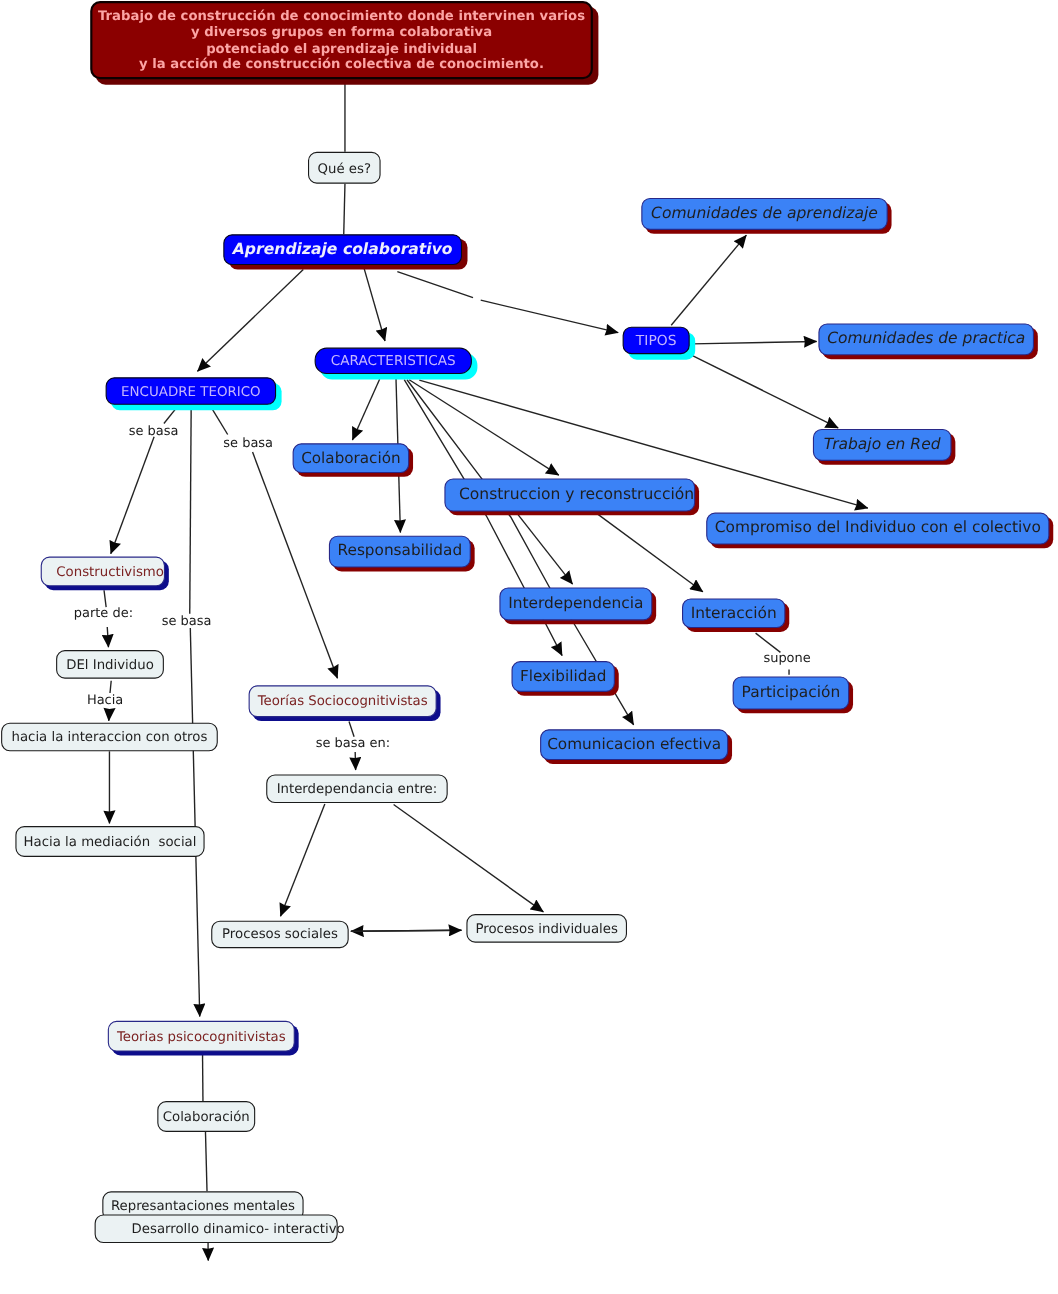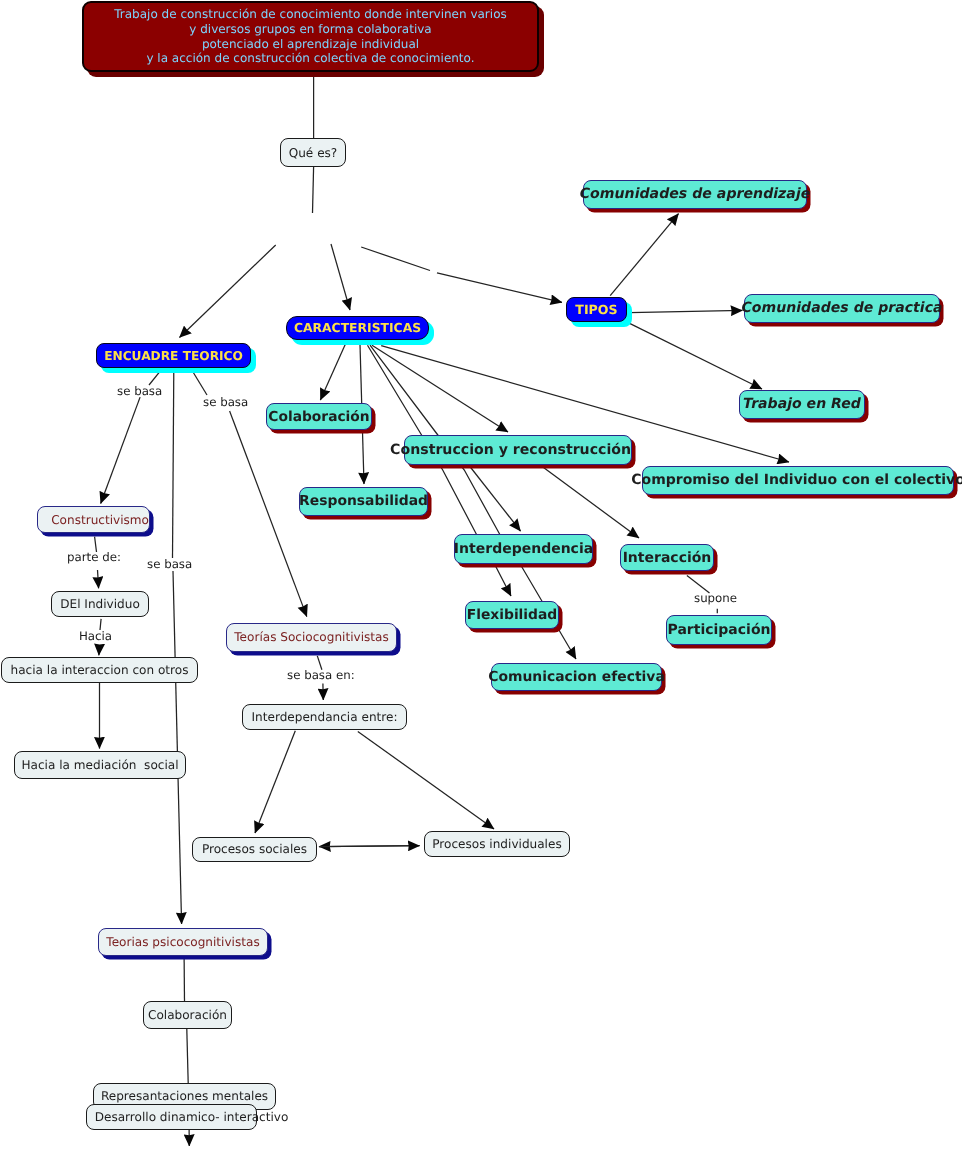--- a/index.html
+++ b/index.html
@@ -14,39 +14,39 @@
         transform:translateZ(0);}
 
   .node{position:absolute;box-sizing:border-box;display:flex;align-items:center;
         justify-content:center;border-radius:8px;}
   .node .t{display:block;white-space:pre;text-align:center;
            transform:translateZ(0);}
 
   .plain{background:#ebf2f3;border:1.3px solid #1b1b1b;}
   .plain .t{font-size:14px;color:#1e1e1e;}
 
-  .light-red{background:#5eead4;border:1.4px solid #282888;
-             box-shadow:3.5px 3.5px 0 0 #870000;font-weight:bold;}
+  .light-red{background:#3b82f6;border:1.4px solid #282888;
+             box-shadow:3.5px 3.5px 0 0 #870000;}
   .light-red .t{font-size:14px;color:#1e1e1e;}
 
   .light-navy{background:#ebf2f3;border:1.4px solid #282888;
               box-shadow:3.5px 3.5px 0 0 #0d0d8c;}
   .light-navy .t{font-size:14px;color:#7b2222;}
 
   .blue-red{background:#0000ff;border:1.7px solid #06061c;
             box-shadow:5px 4px 0 0 #7a0000;}
   .blue-red .t{font-size:15px;font-weight:bold;font-style:italic;color:#eeeefc;}
 
   .blue-cyan{background:#0000ff;border:1.8px solid #06061c;
              box-shadow:5px 5px 0 0 #0ff;}
-  .blue-cyan .t{font-size:13.5px;font-weight:bold;color:#fde047;}
+  .blue-cyan .t{font-size:13.5px;font-weight:normal;color:#c4b5fd;}
 
   .red-big{background:#8b0000;border:2px solid #0d0000;border-radius:9px;
            box-shadow:5px 5px 0 0 #6b0000;}
-  .red-big .t{font-size:12px;font-weight:normal;color:#7dd3fc;line-height:14.6px;}
+  .red-big .t{font-size:12px;font-weight:bold;color:#fca5a5;line-height:14.6px;}
 
   .italic .t{font-style:italic;}
 </style>
 </head>
 <body>
 
 <div id="stage">
   <svg id="links" viewBox="0 0 962 1176">
     <defs>
       <marker id="ah" viewBox="0 0 12.4 11" refX="11.9" refY="5.5" markerWidth="12.4" markerHeight="11" orient="auto" markerUnits="userSpaceOnUse">
@@ -98,20 +98,23 @@
   <div id="nodes">
       <div class="node red-big" style="left: 82px; top: 1px; width: 457px; height: 71px;">
         <span class="t" style="font-size: 12px;">Trabajo de construcción de conocimiento donde intervinen varios
 y diversos grupos en forma colaborativa
 potenciado el aprendizaje individual
 y la acción de construcción colectiva de conocimiento.</span>
       </div>
       <div class="node plain" style="left: 280px; top: 138px; width: 66px; height: 29px;">
         <span class="t" style="font-size: 12.08px;">Qué es?</span>
       </div>
+      <div class="node blue-red" style="left: 203px; top: 213px; width: 217px; height: 28px;">
+        <span class="t" style="font-size: 14.2px;">Aprendizaje colaborativo</span>
+      </div>
       <div class="node blue-cyan" style="left: 96px; top: 343px; width: 155px; height: 25px;">
         <span class="t" style="font-size: 12.2px;">ENCUADRE TEORICO</span>
       </div>
       <div class="node blue-cyan" style="left: 286px; top: 316px; width: 143px; height: 24px; border-radius: 11px;">
         <span class="t" style="font-size: 12.36px;">CARACTERISTICAS</span>
       </div>
       <div class="node blue-cyan" style="left: 566px; top: 297px; width: 61px; height: 25px;">
         <span class="t" style="font-size: 12.6px;">TIPOS</span>
       </div>
       <div class="node light-red italic" style="left: 583px; top: 180px; width: 224px; height: 28.5px;">
@@ -176,21 +179,21 @@
       </div>
       <div class="node light-navy" style="left: 98px; top: 928px; width: 170px; height: 27.5px;">
         <span class="t" style="font-size: 12.08px;">Teorias psicocognitivistas</span>
       </div>
       <div class="node plain" style="left: 143px; top: 1001px; width: 89px; height: 28px;">
         <span class="t" style="font-size: 12.08px;">Colaboración</span>
       </div>
       <div class="node plain" style="left: 93px; top: 1083px; width: 183px; height: 26.5px;">
         <span class="t" style="font-size: 12.08px;">Represantaciones mentales</span>
       </div>
-      <div class="node plain" style="left: 86px; top: 1104px; width: 171px; height: 25.5px; padding-left: 40px;">
+      <div class="node plain" style="left: 86px; top: 1104px; width: 221px; height: 25.5px; padding-left: 40px;">
         <span class="t" style="font-size: 12.08px;">Desarrollo dinamico- interactivo</span>
       </div>
     </div>
   <div id="edgelabels">
       <div class="elbl" style="left: 117px; top: 386px;">se basa</div>
       <div class="elbl" style="left: 203px; top: 397px;">se basa</div>
       <div class="elbl" style="left: 147px; top: 559px;">se basa</div>
       <div class="elbl" style="left: 67px; top: 552px;">parte de:</div>
       <div class="elbl" style="left: 79px; top: 631px;">Hacia</div>
       <div class="elbl" style="left: 287px; top: 670px;">se basa en:</div>

